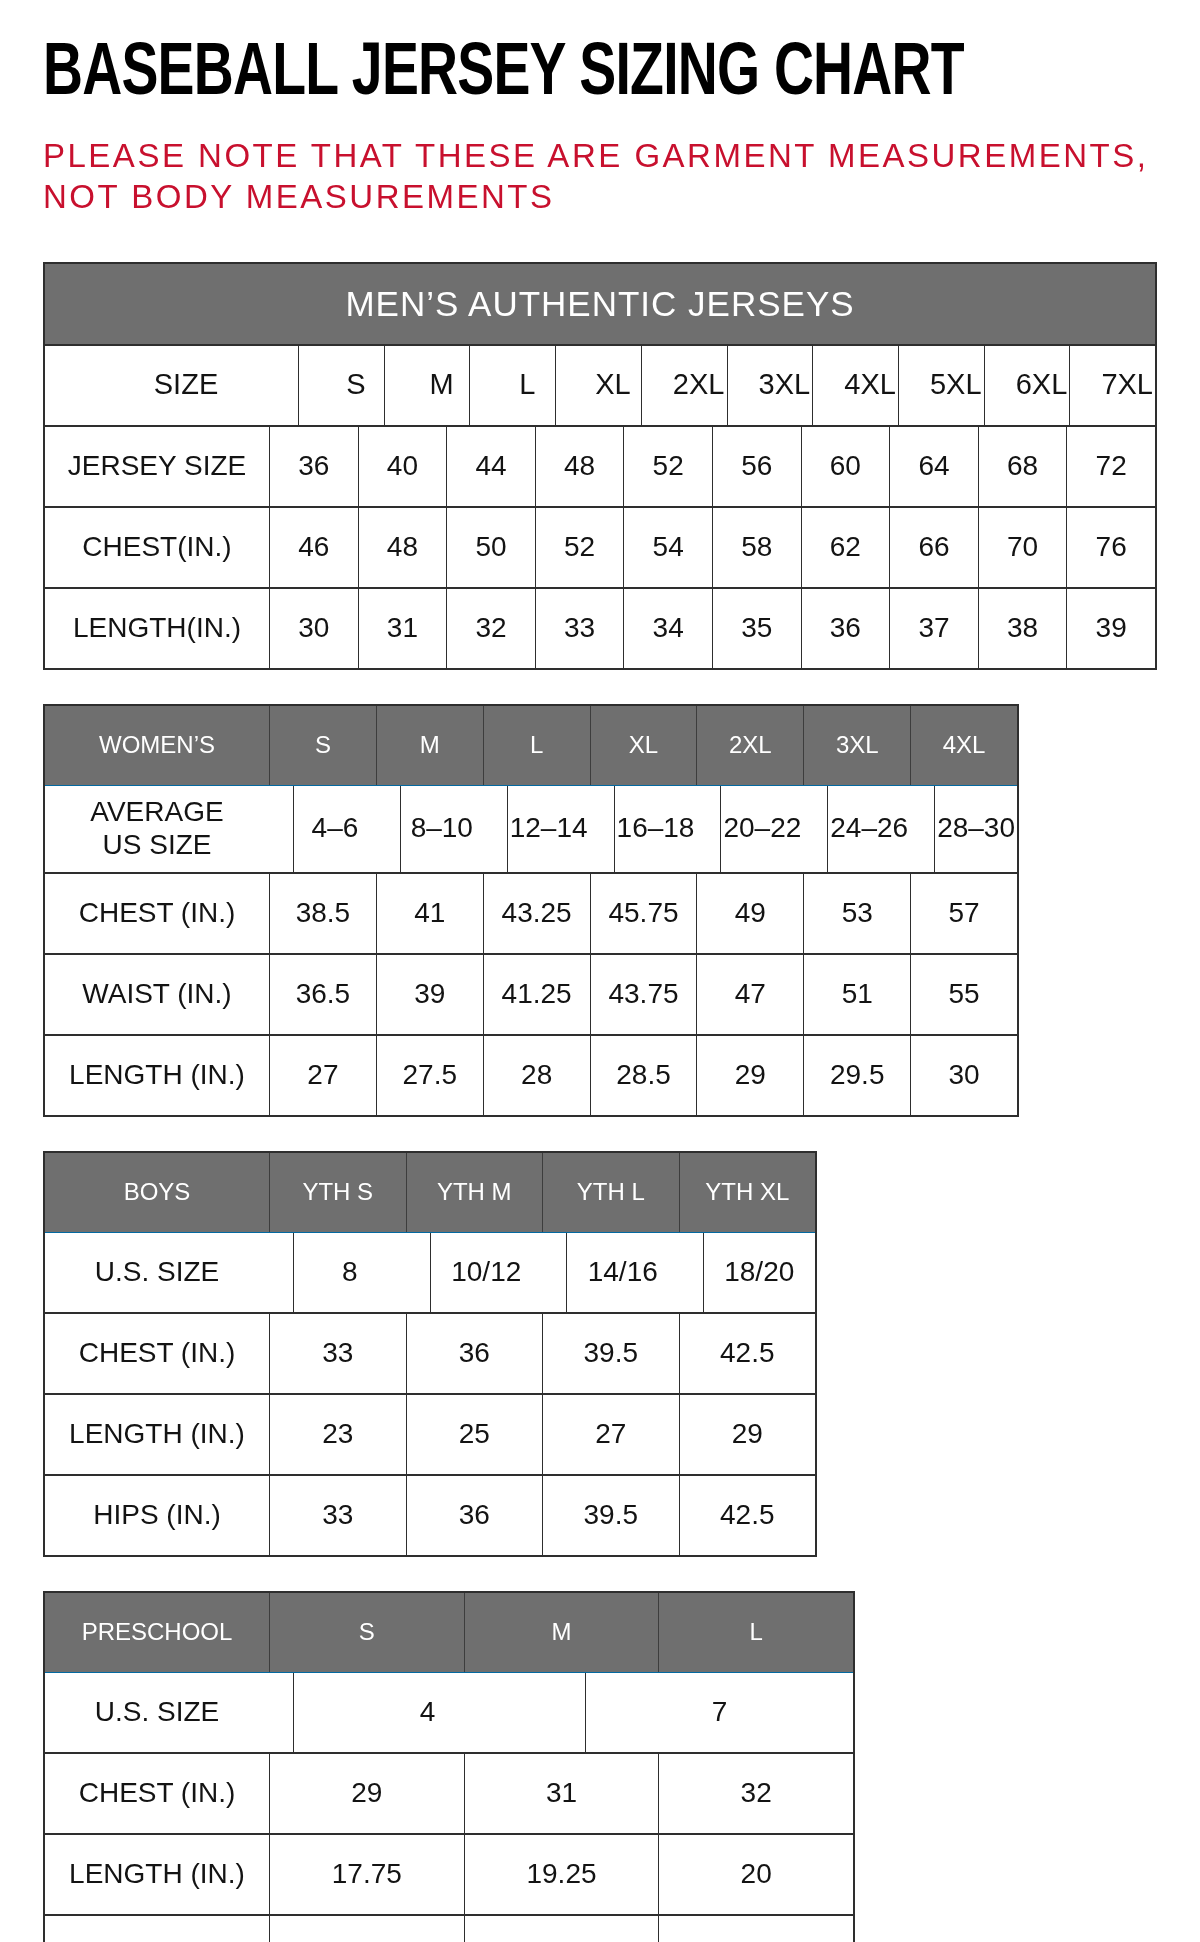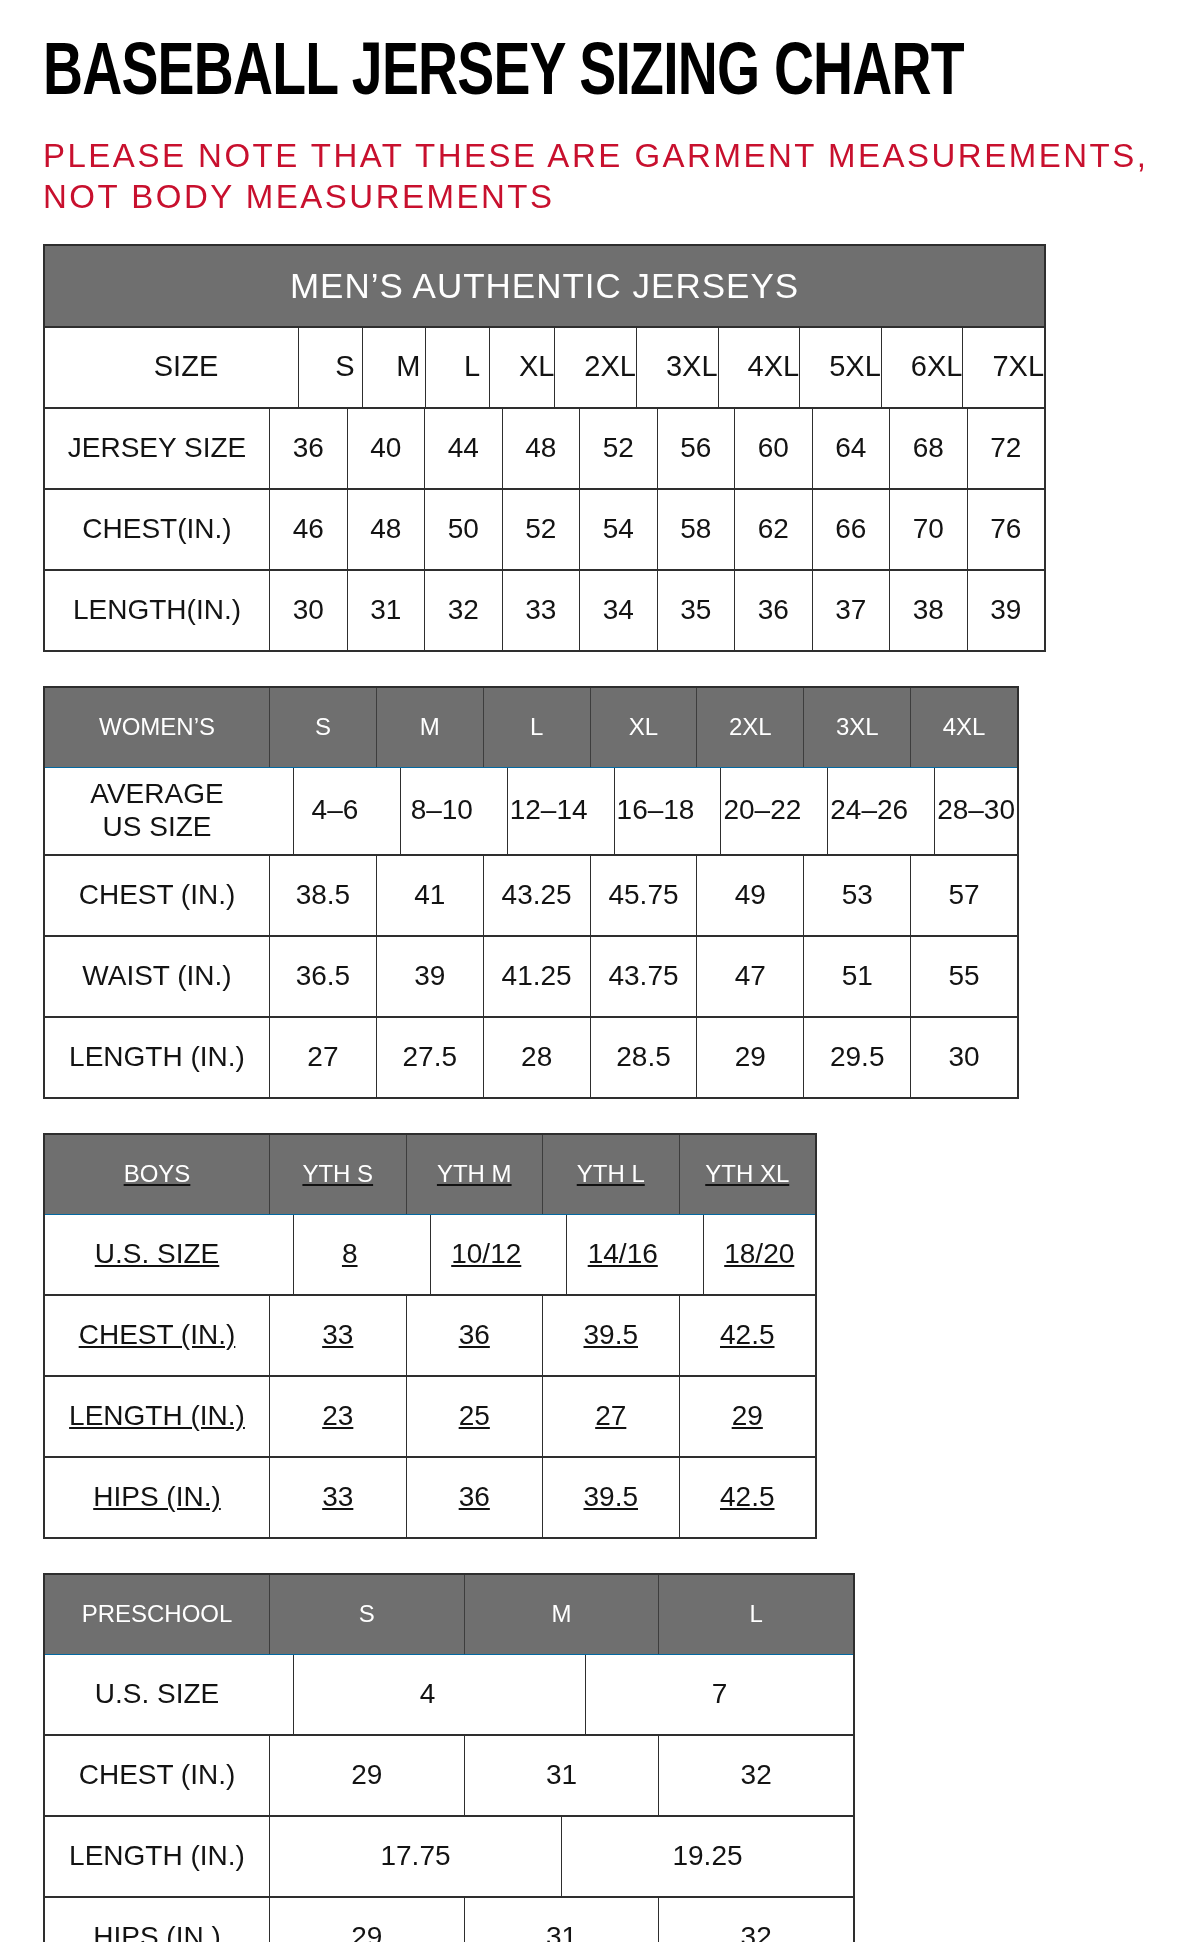--- a/index.html
+++ b/index.html
@@ -32,23 +32,23 @@
     line-height:1.25;
     color:var(--red,#c8102e);
   }
 
   
   .sizing-table{
     border:2px solid #2e2e2e;
     box-sizing:border-box;
     background:#fff;
   }
-  #table-mens{width:1003px;margin-top:26px;}
+  #table-mens{width:1114px;margin-top:44px;}
   #table-womens{width:976px;margin-top:34px;}
-  #table-boys{width:774px;margin-top:34px;text-decoration:underline;}
+  #table-boys{width:774px;margin-top:34px;}
   #table-preschool{width:812px;margin-top:34px;}
 
   .banner{
     height:80px;
     background:var(--gray,#6f6f6f);
     color:#fff;
     display:flex;align-items:center;justify-content:center;
     font-size:35px;
     letter-spacing:1px;
   }
@@ -240,20 +240,21 @@
       <div class="trow">
         <div class="cell label">CHEST (IN.)</div>
         <div class="cell">29</div>
         <div class="cell">31</div>
         <div class="cell">32</div>
       </div>
       <div class="trow">
         <div class="cell label">LENGTH (IN.)</div>
         <div class="cell">17.75</div>
         <div class="cell">19.25</div>
+        <div class="cell">20</div>
       </div>
       <div class="trow">
         <div class="cell label">HIPS (IN.)</div>
         <div class="cell">29</div>
         <div class="cell">31</div>
         <div class="cell">32</div>
       </div>
     </div>
 
 </div>

